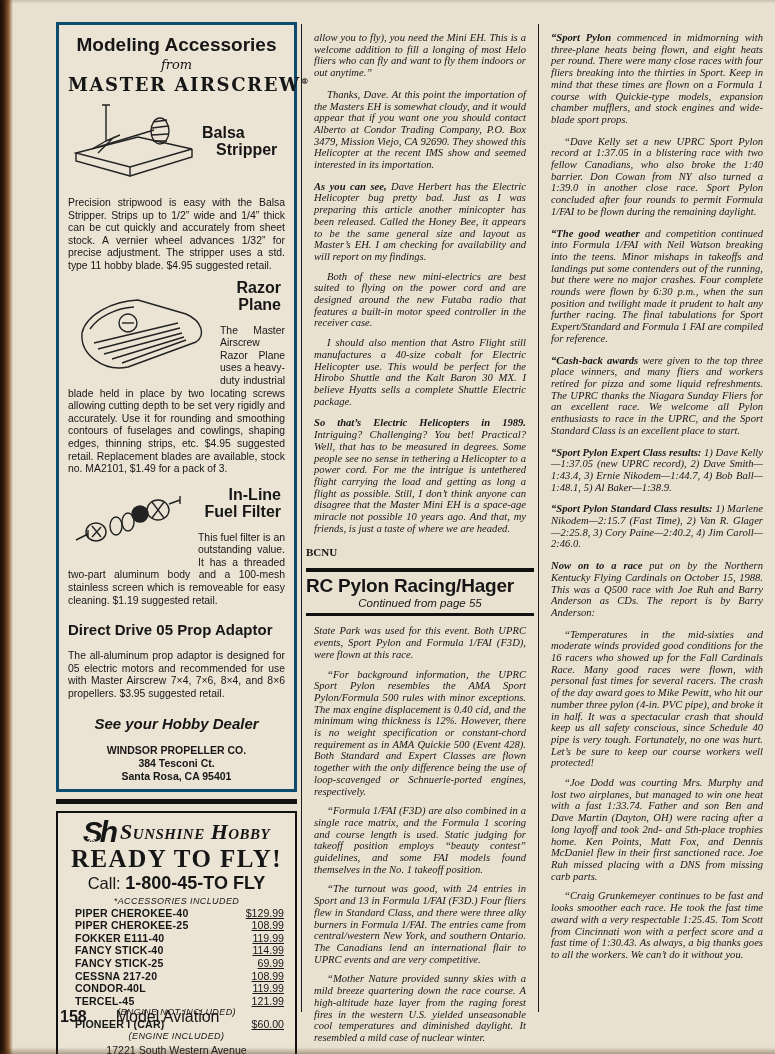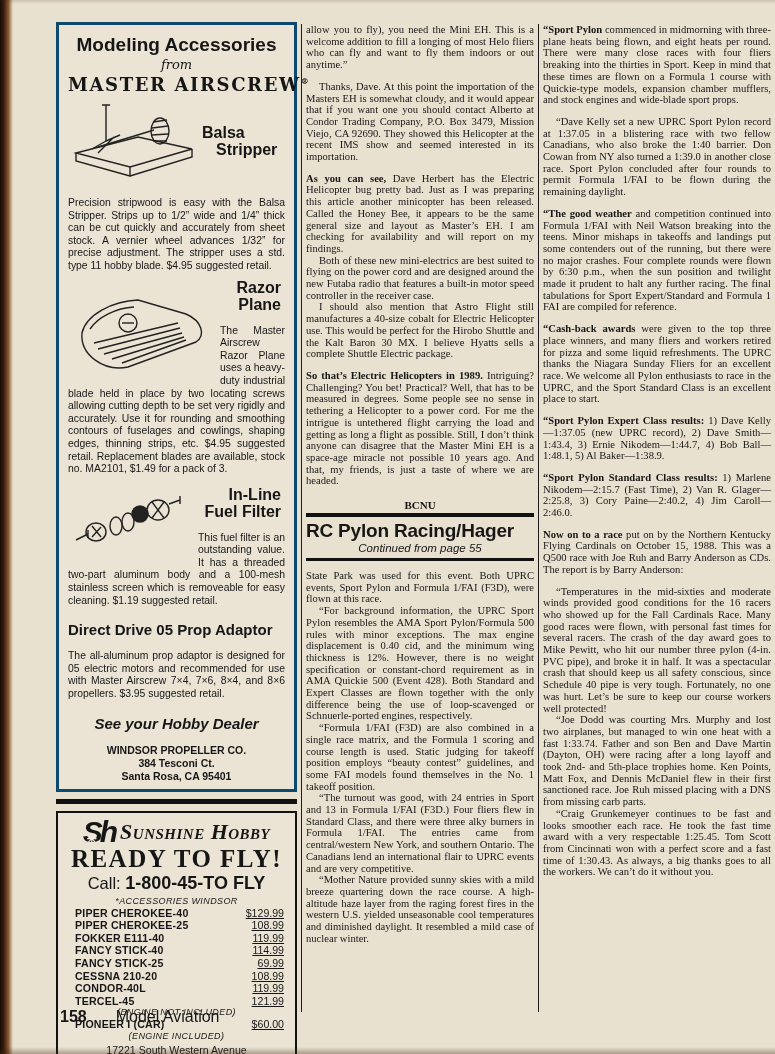--- a/index.html
+++ b/index.html
@@ -14,25 +14,25 @@
     background:linear-gradient(0deg,rgba(70,45,22,.38),rgba(70,45,22,0));}
   .edge-top{position:absolute;left:0;right:0;top:0;height:4px;
     background:linear-gradient(180deg,rgba(70,45,22,.18),rgba(70,45,22,0));}
 
   .content{position:absolute;left:56px;top:22px;display:flex;}
   .colrule{width:1px;background:#1c1c1c;height:988px;margin:2px 4px 0 4px;flex:none;}
   .col-ads{width:241px;flex:none;}
   .col-txt{width:228px;flex:none;padding-top:2px;}
 
   
-  .para{font-size:10.6px;line-height:11.7px;text-align:justify;margin:0;}
+  .para{font-size:10.6px;line-height:11.7px;text-align:justify;margin:8px;font-style:italic;}
   .para.gap{margin-top:10px;}
   .para.indent{text-indent:13px;}
   .lead{font-weight:bold;}
-  .signoff{text-align:center;font-weight:bold;font-size:11px;margin:12px 0 2px;}
+  .signoff{font-weight:bold;font-size:11px;margin:12px 0 10px;}
   .sec-header{margin:2px 0 9px;}
   .sec-rule-top{height:4px;background:#111;}
   .sec-rule-bot{height:3px;background:#111;}
   .sec-title{font-family:"Liberation Sans",sans-serif;font-weight:bold;font-size:19px;
     letter-spacing:-.2px;margin:3px 0 0;line-height:22px;}
   .sec-sub{font-family:"Liberation Sans",sans-serif;font-style:italic;font-size:11.5px;margin:0 0 4px;text-align:center;}
 
   
   .ad1{border:3px solid #0c4a6e;padding:8px 9px 6px;min-height:690px;box-sizing:border-box;background:rgba(255,255,255,0.12);}
   .ad1-title{font-family:"Liberation Sans",sans-serif;font-weight:bold;font-size:19px;
@@ -166,21 +166,21 @@
 
     <div class="ad-divider"></div>
 
     <div class="ad2">
       <div class="sun-row">
         <span class="sh-logo"><span>Sh</span><span class="star">✳</span></span>
         <span class="sun-name">Sunshine Hobby</span>
       </div>
       <p class="ready">READY TO FLY!</p>
       <p class="call"><span>Call:</span> <span class="ph">1-800-45-TO FLY</span></p>
-      <p class="sun-note">*ACCESSORIES WINDSOR</p>
+      <p class="sun-note">*ACCESSORIES INCLUDED</p>
 
       <div class="price-table">
         <div class="pr-row">
             <span class="pr-name">PIPER CHEROKEE-40</span>
             <span class="pr-price">$129.99</span>
           </div>
         <div class="pr-row">
             <span class="pr-name">PIPER CHEROKEE-25</span>
             <span class="pr-price">108.99</span>
           </div>
@@ -190,21 +190,21 @@
           </div>
         <div class="pr-row">
             <span class="pr-name">FANCY STICK-40</span>
             <span class="pr-price">114.99</span>
           </div>
         <div class="pr-row">
             <span class="pr-name">FANCY STICK-25</span>
             <span class="pr-price">69.99</span>
           </div>
         <div class="pr-row">
-            <span class="pr-name">CESSNA 210-20</span>
+            <span class="pr-name">CESSNA 217-20</span>
             <span class="pr-price">108.99</span>
           </div>
         <div class="pr-row">
             <span class="pr-name">CONDOR-40L</span>
             <span class="pr-price">119.99</span>
           </div>
         <div class="pr-row">
             <span class="pr-name">TERCEL-45</span>
             <span class="pr-price">121.99</span>
           </div>

